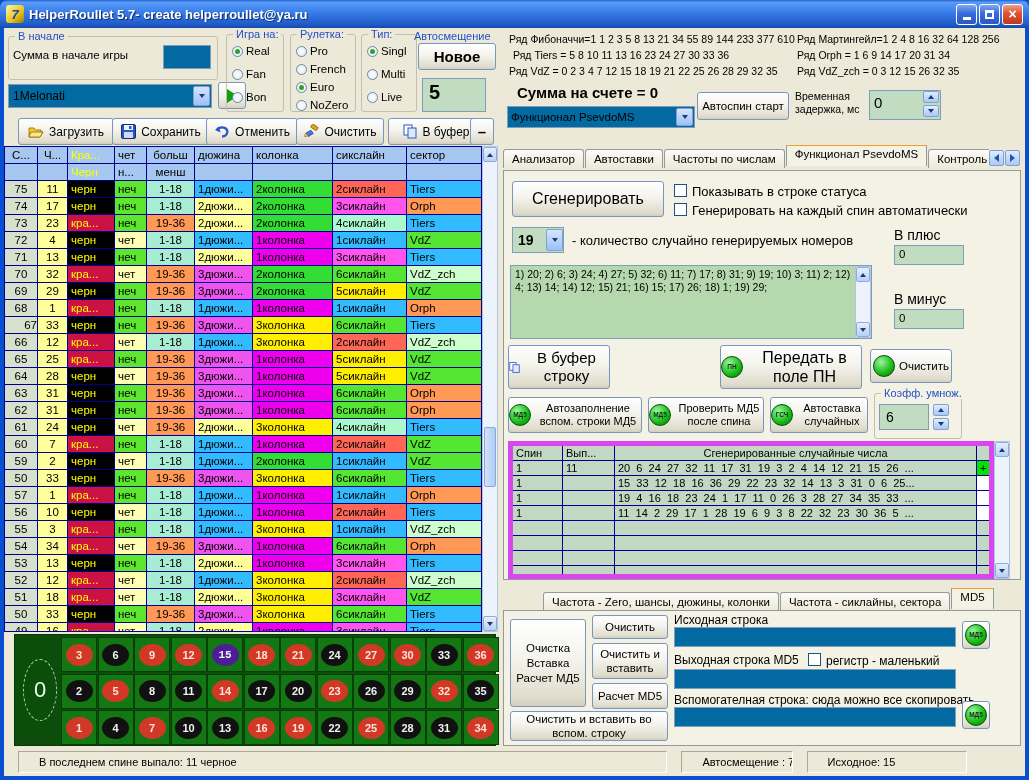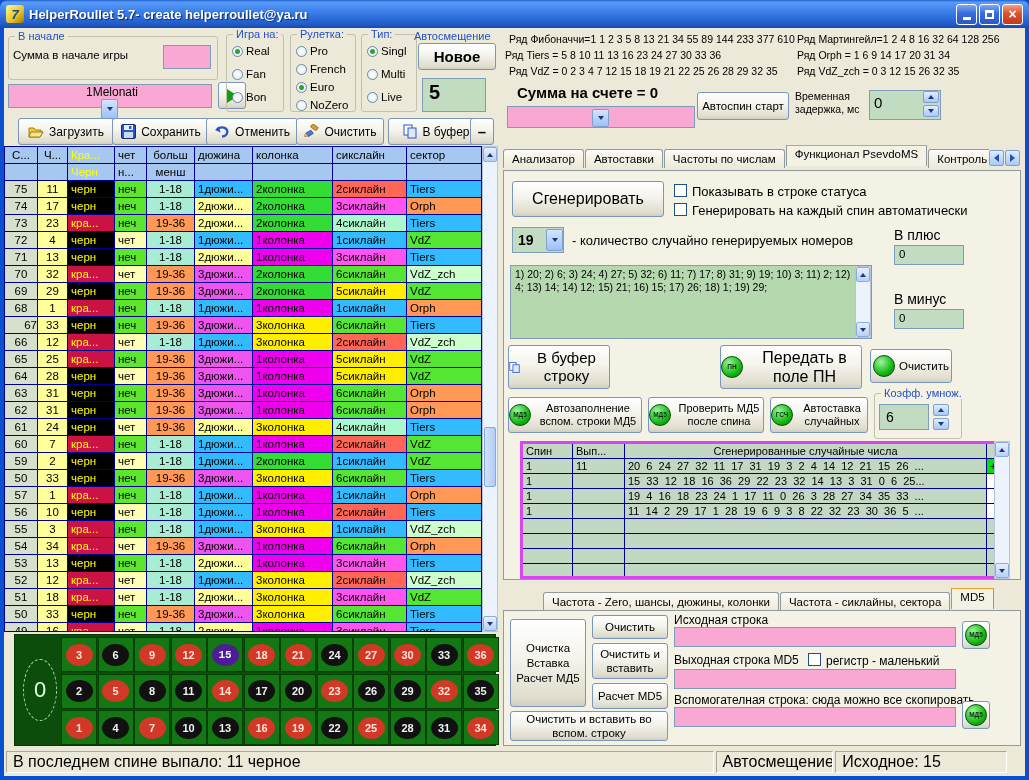--- a/index.html
+++ b/index.html
@@ -16,21 +16,21 @@
   .title-text{color:#fff;font-weight:bold;font-size:13px;text-shadow:1px 1px 1px #0c2c68;flex:1;white-space:nowrap;overflow:hidden;}
   .winbtns{display:flex;gap:2px;}
   .wbtn{width:21px;height:21px;border-radius:3px;border:1px solid #fff;display:flex;align-items:center;justify-content:center;
     background:linear-gradient(180deg,#7da8ef,#386add 45%,#2c58c0);}
   .wbtn.close{background:linear-gradient(180deg,#f0a088,#dd5132 45%,#c03a1c);}
   .glyph-min{width:8px;height:3px;background:#fff;margin-top:8px;}
   .glyph-max{width:9px;height:9px;border:2px solid #fff;border-top-width:3px;}
   .glyph-x{color:#fff;font-weight:bold;font-size:14px;line-height:14px;}
   
   .client{position:absolute;left:4px;top:28px;width:1021px;height:748px;background:#ece9d8;overflow:hidden;}
-  .sunken{border:1px solid #7f9db9;background:#f9a8d4;flex-direction:column;}
+  .sunken{border:1px solid #7f9db9;background:#0369a1;}
   .gbox{background:#c2dcc2;border:1px solid #7f9db9;}
   .btn{background:linear-gradient(180deg,#ffffff,#f4f3ec 45%,#e0ddcd 90%,#d2cec0);border:1px solid #7a96bd;border-radius:3px;
     display:flex;align-items:center;justify-content:center;text-align:center;cursor:default;}
   .fieldset{position:absolute;border:1px solid #c3c0ae;border-radius:3px;}
   .leg{position:absolute;top:-7px;left:6px;background:#ece9d8;color:#2150c8;font-size:11px;padding:0 3px;white-space:nowrap;}
   .radio{width:11px;height:11px;border-radius:50%;border:1px solid #6a8aa8;background:radial-gradient(#fff,#dfe8ef);display:inline-block;position:relative;flex:none;}
   .radio.sel:after{content:"";position:absolute;left:2px;top:2px;width:5px;height:5px;border-radius:50%;background:#2da32d;}
   .ritem{display:flex;align-items:center;gap:3px;font-size:11.5px;white-space:nowrap;}
   .cb{width:13px;height:13px;border:1px solid #1c5180;background:#fff;display:inline-block;flex:none;}
   .dd{width:17px;background:linear-gradient(180deg,#d6e4fb,#9cc0f8);border:1px solid #7da2ce;border-radius:2px;
@@ -59,22 +59,22 @@
   .tcell{flex:none;border-right:1px solid #000090;border-bottom:1px solid #000090;font-size:11.5px;line-height:16px;
     overflow:hidden;white-space:nowrap;padding-left:3px;}
   .tcell.ctr{text-align:center;padding-left:0;}
   
   .board{position:absolute;left:10px;top:606px;width:482px;height:112px;background:#0c4d0c;border:1px solid #063906;}
   .bcell{position:absolute;width:36px;height:35px;background:#137813;border:1px solid #063f06;display:flex;align-items:center;justify-content:center;}
   .boval{width:27px;height:22px;border-radius:50%;display:flex;align-items:center;justify-content:center;
     font-size:11px;font-weight:bold;}
   
   .status{position:absolute;left:0;top:720px;width:1021px;height:28px;background:#ece9d8;display:flex;align-items:stretch;padding:3px 2px 3px 0;}
-  .spanel{border:1px solid;border-color:#aca899 #fff #fff #aca899;margin-left:2px;display:flex;align-items:center;padding:0 6px;
-    font-size:16px;white-space:nowrap;overflow:hidden;}
+  .spanel{border:1px solid;border-color:#aca899 #fff #fff #aca899;margin-left:14px;display:flex;align-items:center;padding:0 20px;
+    font-size:11px;white-space:nowrap;overflow:hidden;}
   
   .right{position:absolute;left:497px;top:0;width:524px;height:720px;overflow:hidden;}
   .iline{position:absolute;font-size:10.5px;white-space:nowrap;}
   .panel{position:absolute;border:1px solid #919b9c;background:#f4f2e4;}
   .spin-nums{white-space:pre;}
   .ta-green{background:#b6d8ae;border:1px solid #7f9db9;font-size:10.5px;line-height:13px;padding:2px 18px 2px 4px;overflow:hidden;}
 </style>
 </head>
 <body>
 
@@ -654,21 +654,21 @@
 
     <div class="status">
       <span class="spanel" style="width:709px;">В последнем спине выпало: 11 черное</span>
       <span class="spanel" style="width:118px;">Автосмещение : 7</span>
       <span class="spanel" style="width:172px;">Исходное: 15</span>
       <span class="spanel" style="flex:1;border-color:transparent;"></span>
     </div>
 
     <div class="right">
       <span class="iline" style="left:8px;top:5px;">Ряд Фибоначчи=1 1 2 3 5 8 13 21 34 55 89 144 233 377 610</span>
-      <span class="iline" style="left:4px;top:21px;">Ряд Tiers = 5 8 10 11 13 16 23 24 27 30 33 36</span>
+      <span class="iline" style="left:12px;top:21px;">Ряд Tiers = 5 8 10 11 13 16 23 24 27 30 33 36</span>
       <span class="iline" style="left:8px;top:37px;">Ряд VdZ = 0 2 3 4 7 12 15 18 19 21 22 25 26 28 29 32 35</span>
       <span class="iline" style="left:296px;top:5px;">Ряд Мартингейл=1 2 4 8 16 32 64 128 256</span>
       <span class="iline" style="left:296px;top:21px;">Ряд Orph = 1 6 9 14 17 20 31 34</span>
       <span class="iline" style="left:296px;top:37px;">Ряд VdZ_zch = 0 3 12 15 26 32 35</span>
 
       <span style="position:absolute;left:16px;top:56px;font-size:15px;font-weight:bold;">Сумма на счете = 0</span>
       <div class="sunken" style="position:absolute;left:6px;top:78px;width:188px;height:22px;display:flex;align-items:center;">
         <span style="flex:1;padding-left:3px;font-size:11.5px;white-space:nowrap;overflow:hidden;">Функционал PsevdoMS</span>
         <span class="dd" style="height:18px;margin-right:1px;">
             <span class="tri-dn"></span>
@@ -756,21 +756,21 @@
           <span class="leg" style="background:#f4f2e4;">Коэфф. умнож.</span>
           <div class="gbox" style="position:absolute;left:4px;top:10px;width:50px;height:26px;font-size:14px;padding:4px 0 0 6px;">6</div>
           <span class="spbtn" style="position:absolute;left:58px;top:10px;">
               <span class="tri-up"></span>
             </span>
           <span class="spbtn" style="position:absolute;left:58px;top:24px;">
               <span class="tri-dn"></span>
             </span>
         </div>
 
-        <div id="spinTable" style="position:absolute;left:16px;top:270px;width:486px;height:138px;overflow:hidden;border:3px solid #d946ef;background:#c2d8c2;">
+        <div id="spinTable" style="position:absolute;left:4px;top:270px;width:486px;height:138px;overflow:hidden;border:5px solid #d946ef;background:#c2d8c2;">
             <div class="trow" style="height: 15px;">
               <div class="tcell" style="width: 50px; font-size: 11px; line-height: 14px; background: transparent;">Спин</div>
               <div class="tcell" style="width: 52px; font-size: 11px; line-height: 14px; background: transparent;">Вып...</div>
               <div class="tcell ctr" style="width: 362px; font-size: 11px; line-height: 14px; background: transparent;">Сгенерированные случайные числа</div>
               <div class="tcell" style="width: 20px; font-size: 11px; line-height: 14px; background: rgb(194, 216, 194);"></div>
             </div>
             <div class="trow" style="height: 15px;">
               <div class="tcell" style="width: 50px; font-size: 11px; line-height: 14px; background: transparent;">1</div>
               <div class="tcell" style="width: 52px; font-size: 11px; line-height: 14px; background: transparent;">11</div>
               <div class="tcell spin-nums" style="width: 362px; font-size: 11px; line-height: 14px; background: transparent;">20  6  24  27  32  11  17  31  19  3  2  4  14  12  21  15  26  ...</div>

